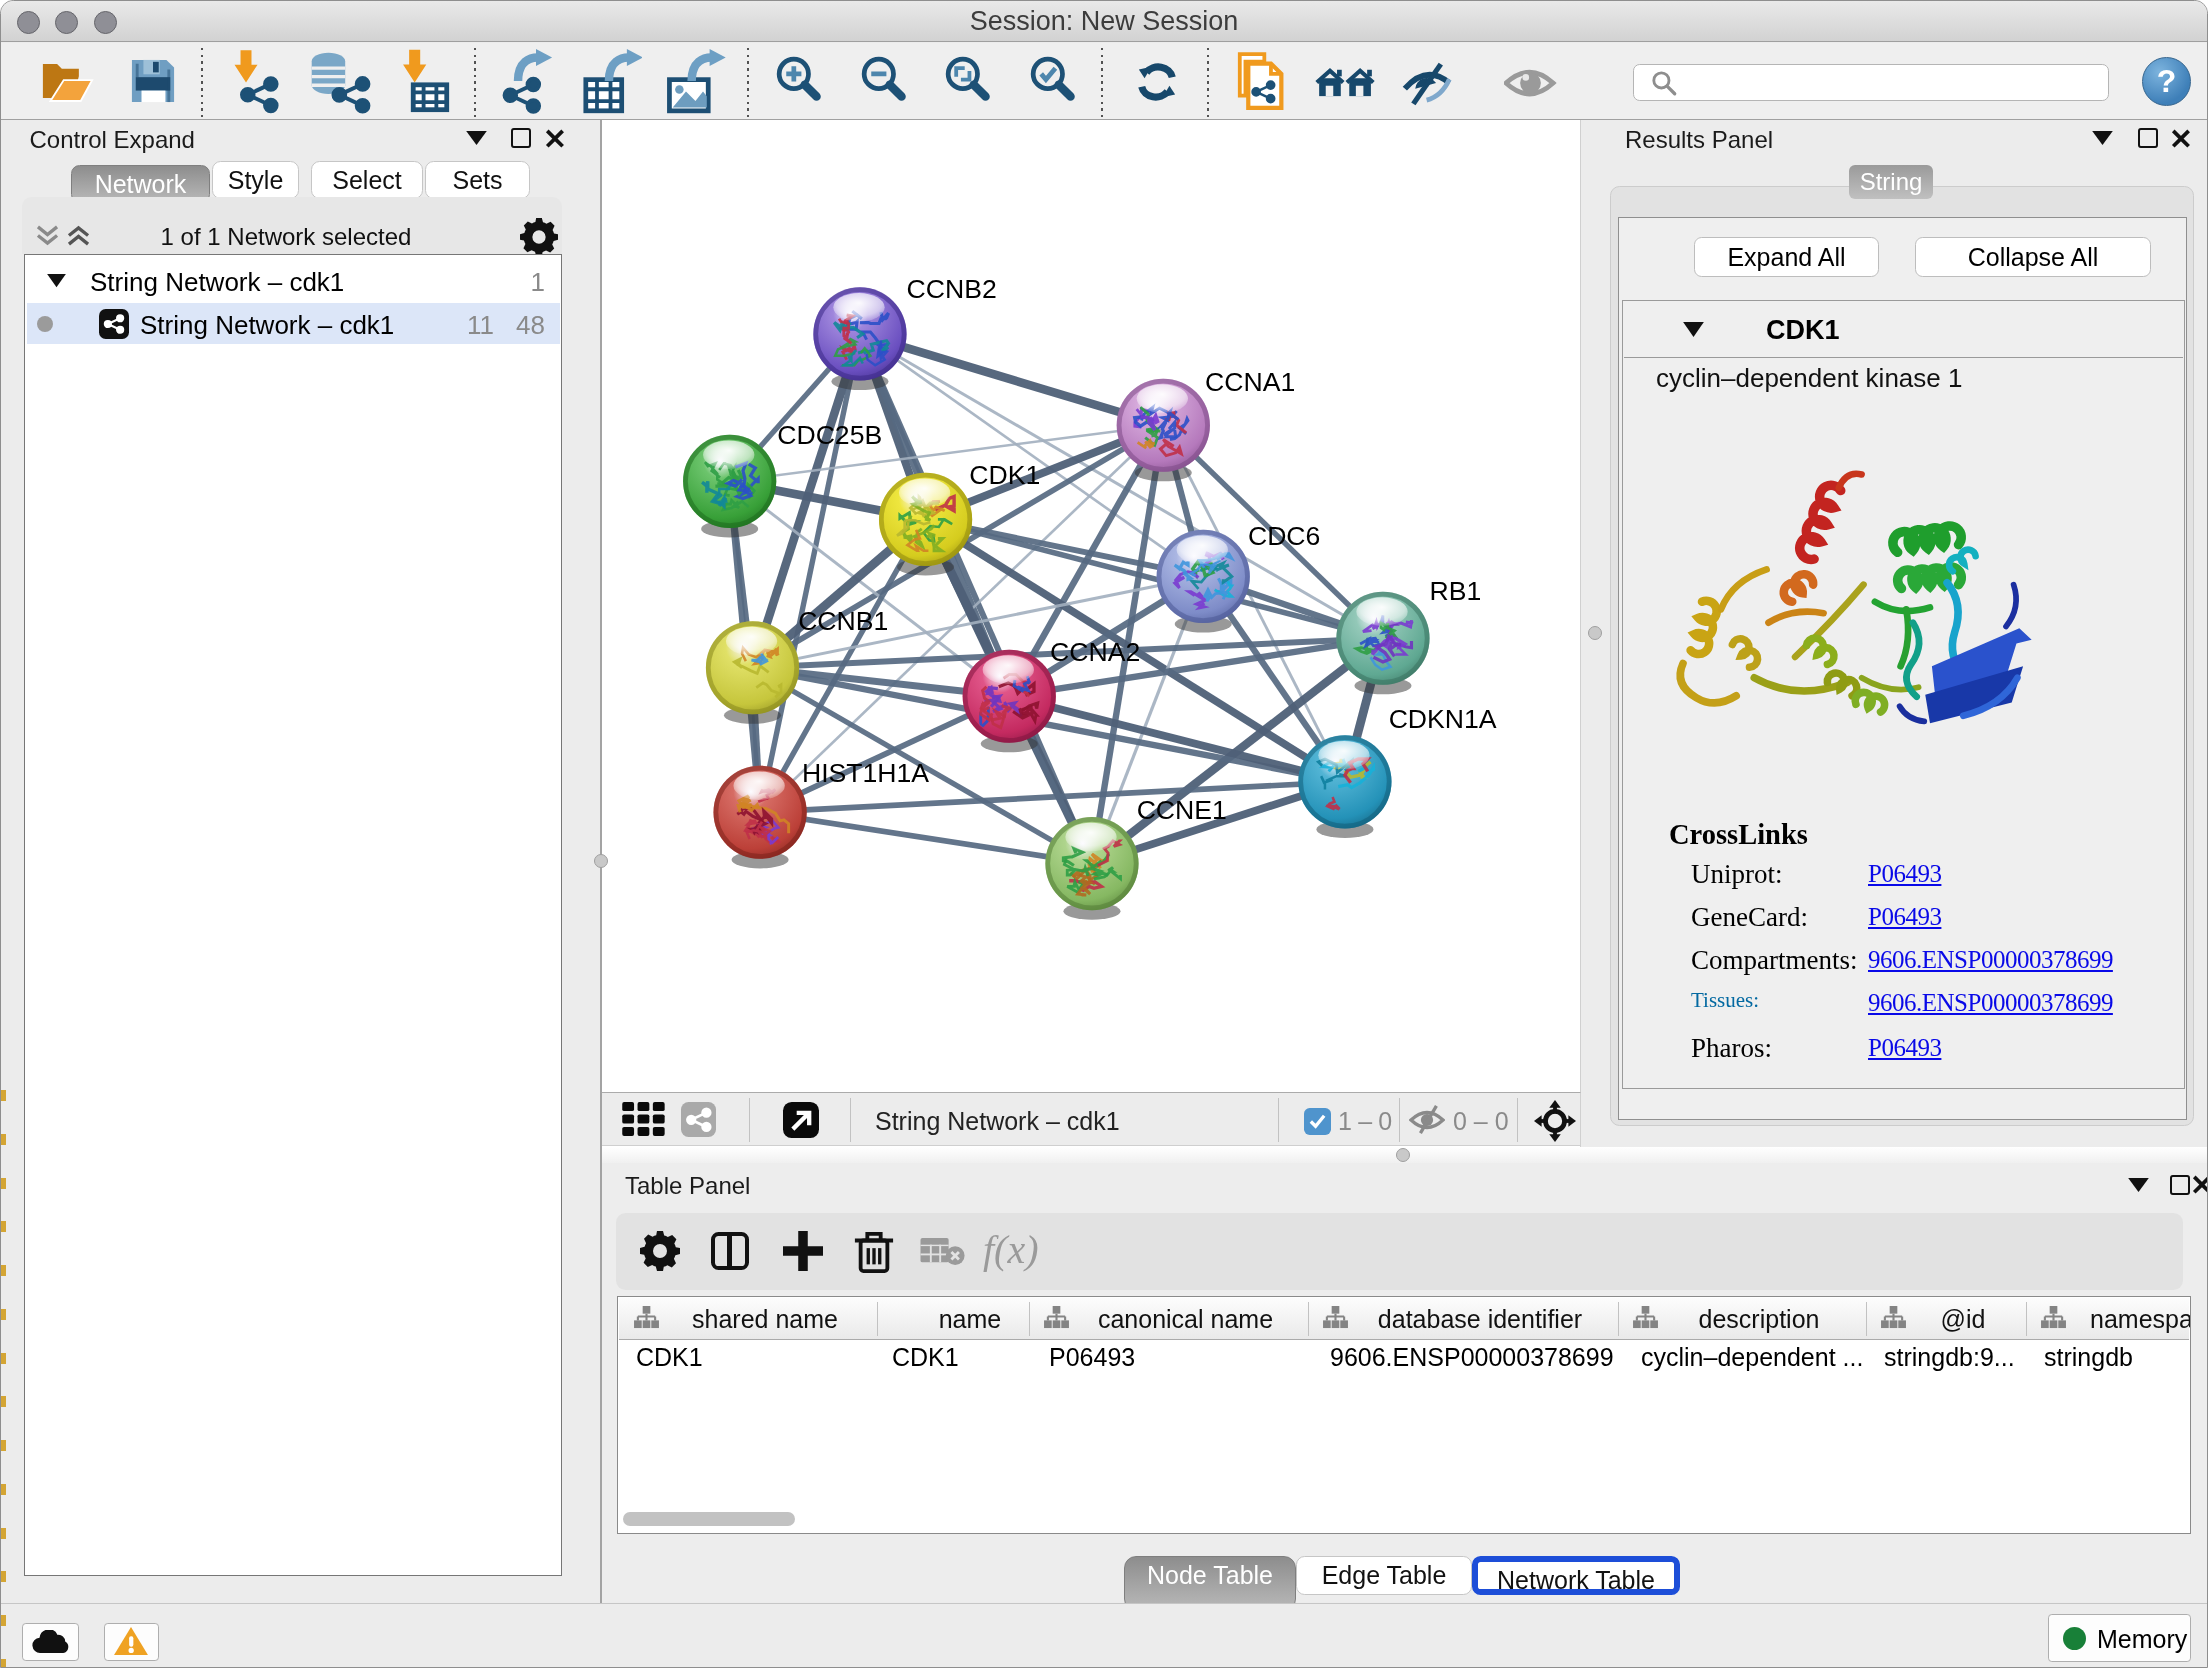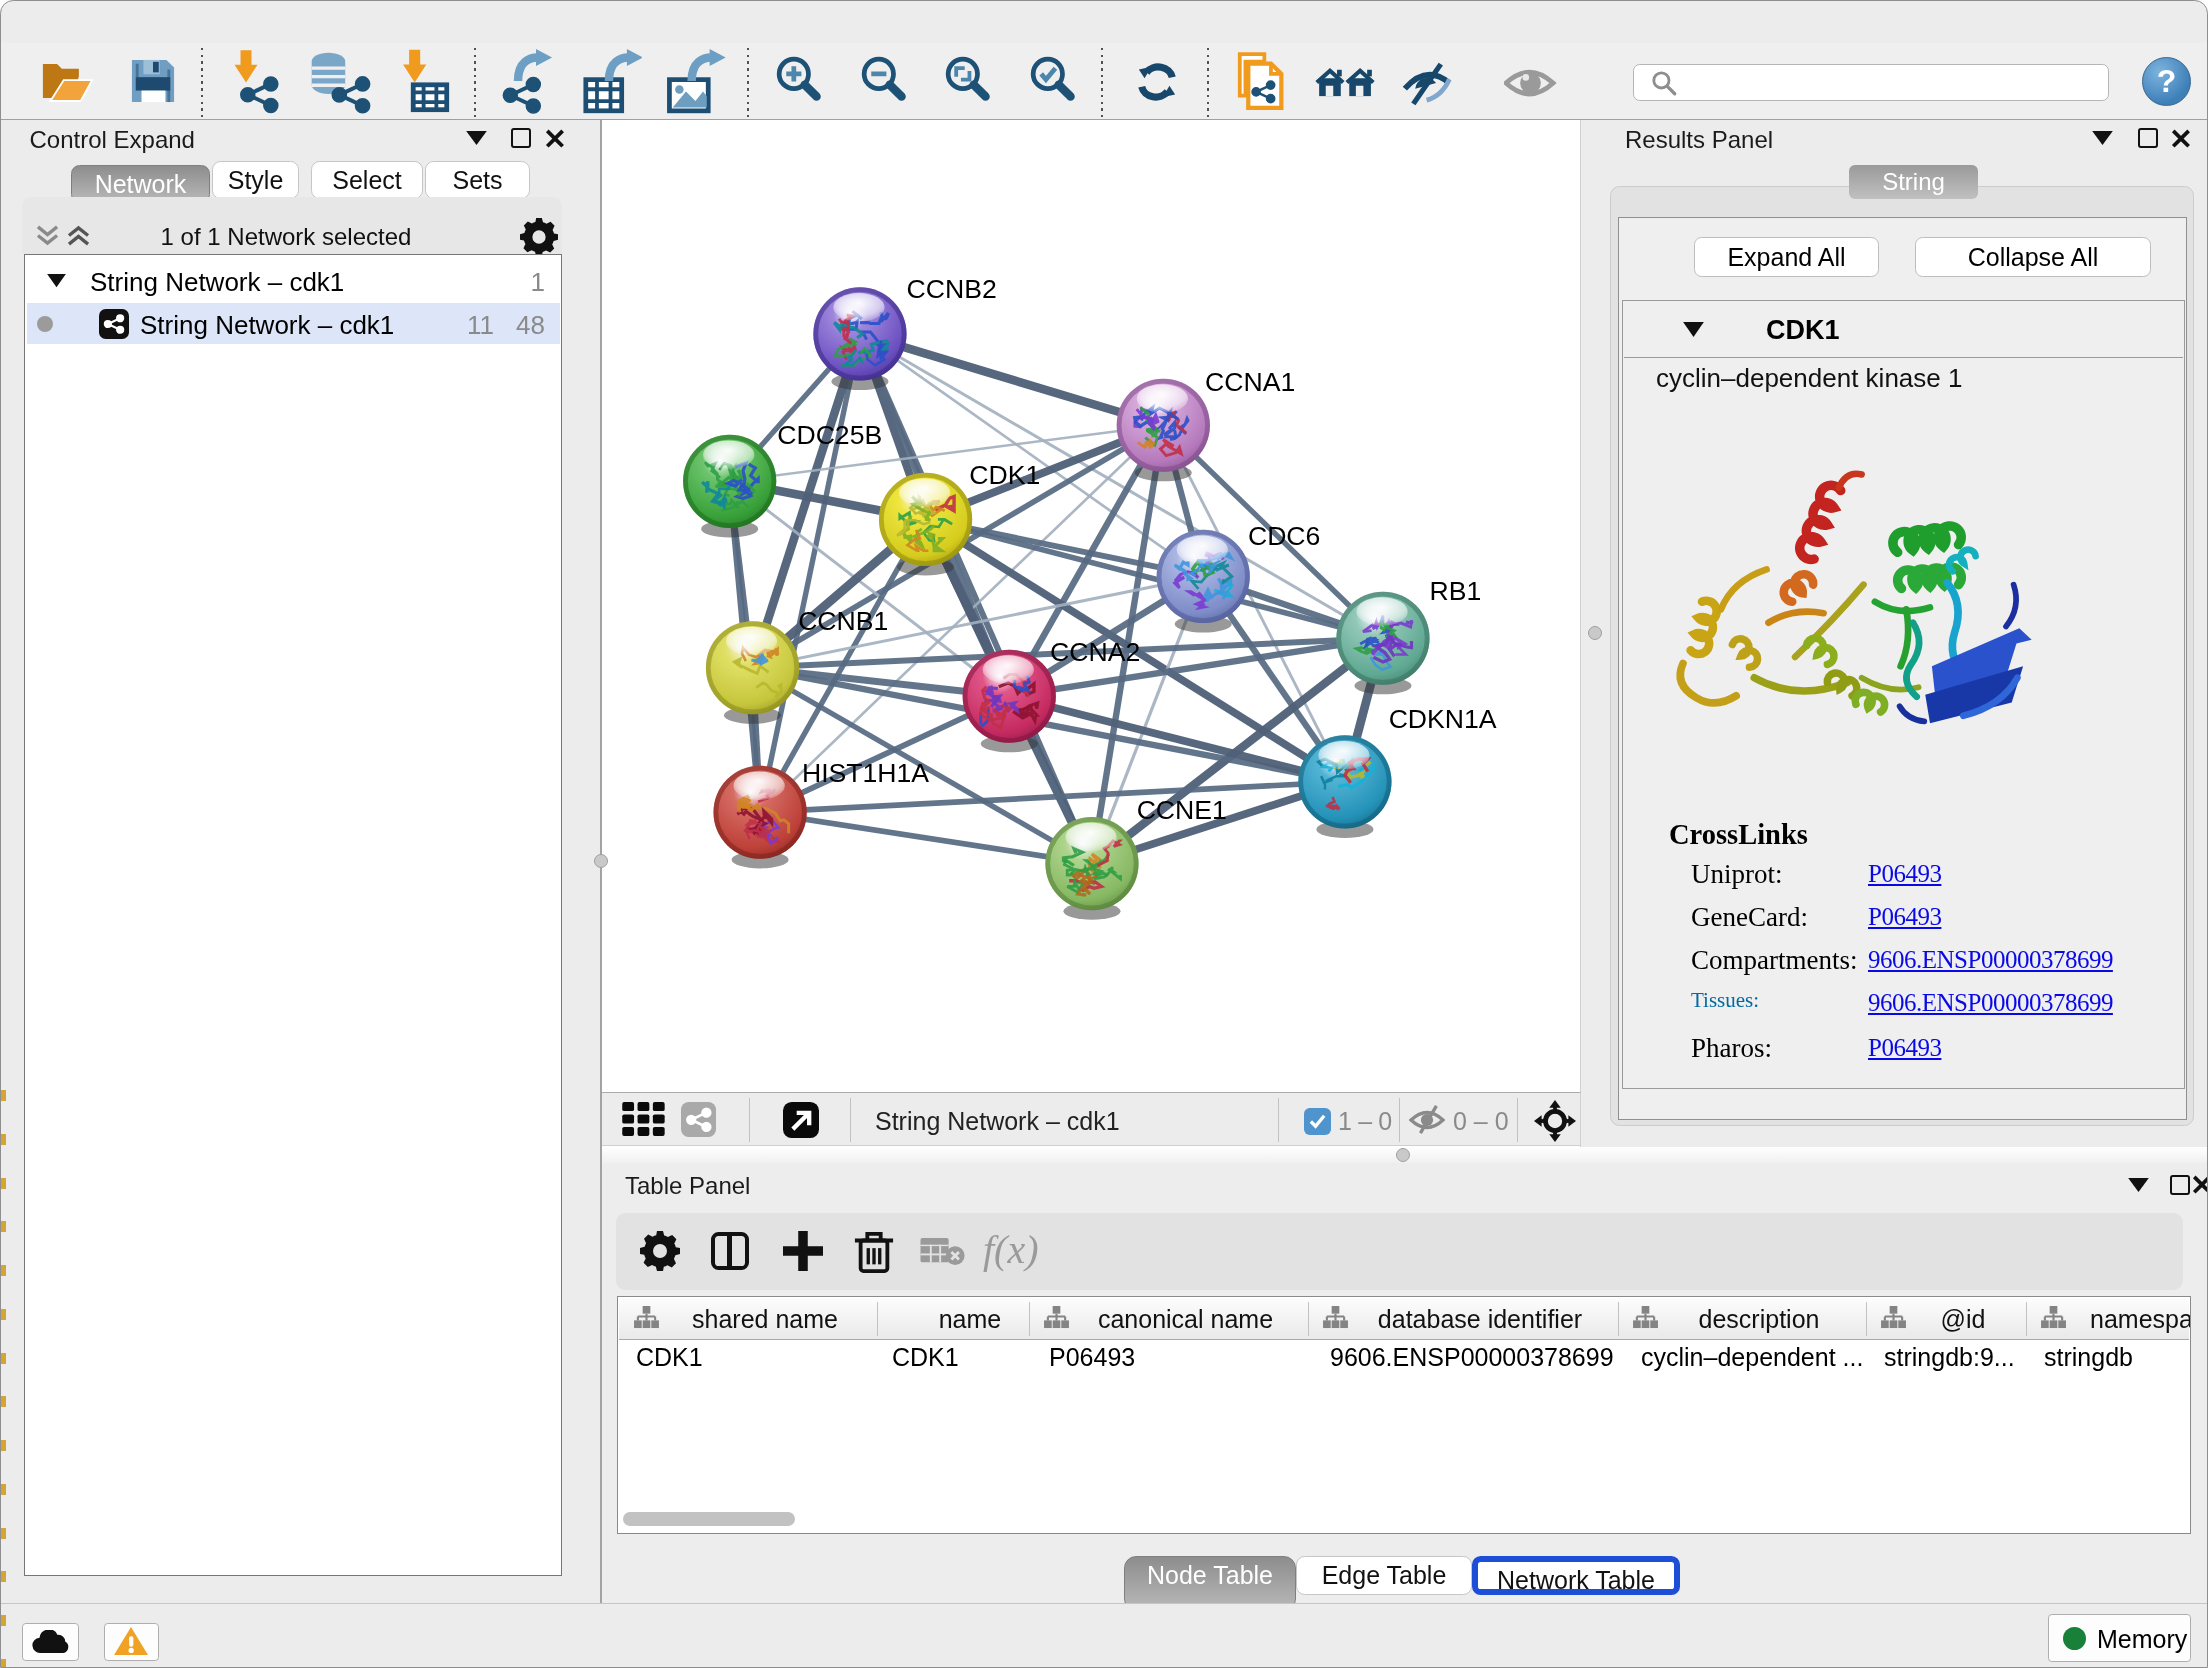--- a/index.html
+++ b/index.html
@@ -21,20 +21,26 @@
 .results{position:absolute;left:1580px;top:119px;width:629px;height:1027px;background:#ececec}
 .tablepanel{position:absolute;left:601px;top:1162px;width:1607px;height:439px;background:#ededed}
 .statusbar{position:absolute;left:0;top:1602px;width:2208px;height:67px;background:#ececec;border-top:1px solid #c6c6c6}
 .sbtn{position:absolute;background:#fdfdfd;border:1.9px solid #aeaeae;border-radius:3.8px}
 .serif{font-family:"Liberation Serif",serif}
 a.lnk{color:#0909e8;text-decoration:underline}
 .hdrcell{position:absolute;top:0;height:100%;display:flex;align-items:center;justify-content:center;font-size:25px;color:#111}
 </style></head>
 <body>
 <div class="win">
+ <div class="titlebar">
+  <div class="light" style="left:16px"></div>
+      <div class="light" style="left:54px"></div>
+      <div class="light" style="left:93px"></div>
+  <div class="title">Session: New Session</div>
+ </div>
  <div class="toolbar"></div>
  <svg class="abs" style="left:40px;top:59px" width="53" height="44" viewBox="0 0 56 46">
       <path fill="#bd7713" d="M2 40 V4 h15 l5 5 h18 v8 l-6 23 Z"></path>
       <path fill="#f3a33c" d="M10 43 L24 21 h30 L42 43 Z" stroke="#fff" stroke-width="2"></path>
     </svg>
     <svg class="abs" style="left:129px;top:57px" width="46" height="46" viewBox="0 0 48 48">
       <path fill="#6f9ec2" d="M2 2 h36 l8 8 v36 h-44 z"></path>
       <rect x="6" y="20" width="36" height="14" fill="#1d4a6e"></rect>
       <rect x="14" y="2" width="17" height="15" fill="#9dc0d8"></rect>
       <rect x="24" y="4" width="6" height="11" fill="#1d4a6e"></rect>
@@ -584,21 +590,21 @@
     <div class="abs" style="left:139px;top:309px;font-size:26px;color:#000">String Network – cdk1</div>
     <div class="abs" style="left:455px;top:309px;width:38px;text-align:right;font-size:26px;color:#8a8a8a">11</div>
     <div class="abs" style="left:504px;top:309px;width:40px;text-align:right;font-size:26px;color:#8a8a8a">48</div>
  <div class="abs paneltitle" style="left:1624px;top:125px">Results Panel</div>
     <svg class="abs" style="left:2091px;top:130px" width="21" height="15" viewBox="0 0 22 16">
       <path d="M0 0 h22 l-11 15 z" fill="#111"></path>
     </svg>
     <div class="abs" style="left:2137px;top:127px;width:20px;height:20px;border:2.9px solid #111;border-radius:2.9px"></div>
     <div class="abs" style="left:2168px;top:122px;font-size:28.5px;font-weight:900;color:#111">✕</div>
     <div class="abs" style="left:1609px;top:185px;width:584px;height:940px;background:#e2e2e2;border-radius:9.5px;border:1px solid #cccccc"></div>
-    <div class="abs" style="left:1848px;top:164px;width:129px;height:34px;border-radius:6px;background:linear-gradient(#9a9a9a,#c0c0c0);color:#fff;font-size:24px;text-align:center;line-height:33px">String</div>
+    <div class="abs" style="left:1848px;top:164px;width:84px;height:34px;border-radius:6px;background:linear-gradient(#9a9a9a,#c0c0c0);color:#fff;font-size:24px;text-align:center;line-height:33px">String</div>
     <div class="abs" style="left:1617px;top:216px;width:569px;height:903px;background:#efefef;border:1.9px solid #8f8f8f"></div>
     <div class="abs" style="left:1693px;top:236px;width:185px;height:40px;background:#fff;border:1px solid #bdbdbd;border-radius:7.6px;font-size:25px;text-align:center;line-height:38px;color:#000">Expand All</div>
     <div class="abs" style="left:1914px;top:236px;width:236px;height:40px;background:#fff;border:1px solid #bdbdbd;border-radius:7.6px;font-size:25px;text-align:center;line-height:38px;color:#000">Collapse All</div>
     <div class="abs" style="left:1621px;top:299px;width:563px;height:789px;border:1.9px solid #9a9a9a;background:#efefef"></div>
     <svg class="abs" style="left:1682px;top:321px" width="21" height="16" viewBox="0 0 22 17">
       <path d="M0 0 h22 l-11 16 z" fill="#111"></path>
     </svg>
     <div class="abs" style="left:1765px;top:314px;font-size:27px;font-weight:700;color:#000">CDK1</div>
     <div class="abs" style="left:1623px;top:356px;width:559px;height:0;border-top:1.9px solid #9a9a9a"></div>
     <div class="abs" style="left:1655px;top:362px;font-size:26px;color:#111">cyclin–dependent kinase 1</div>

